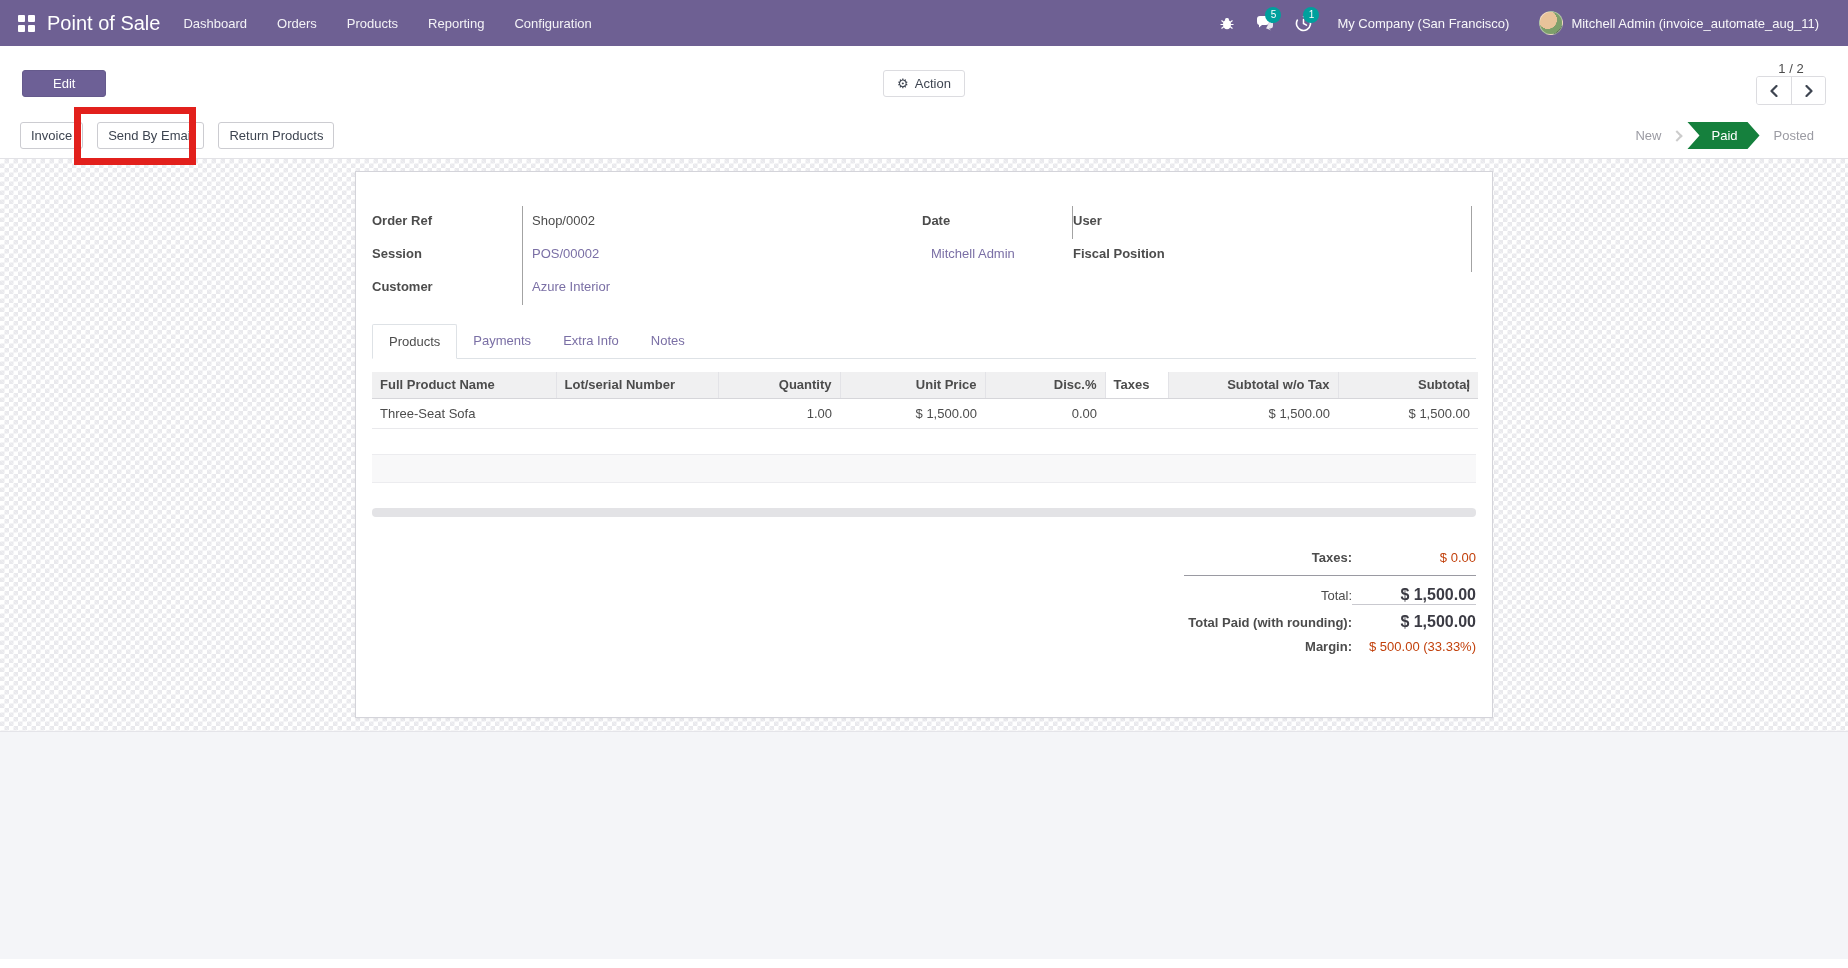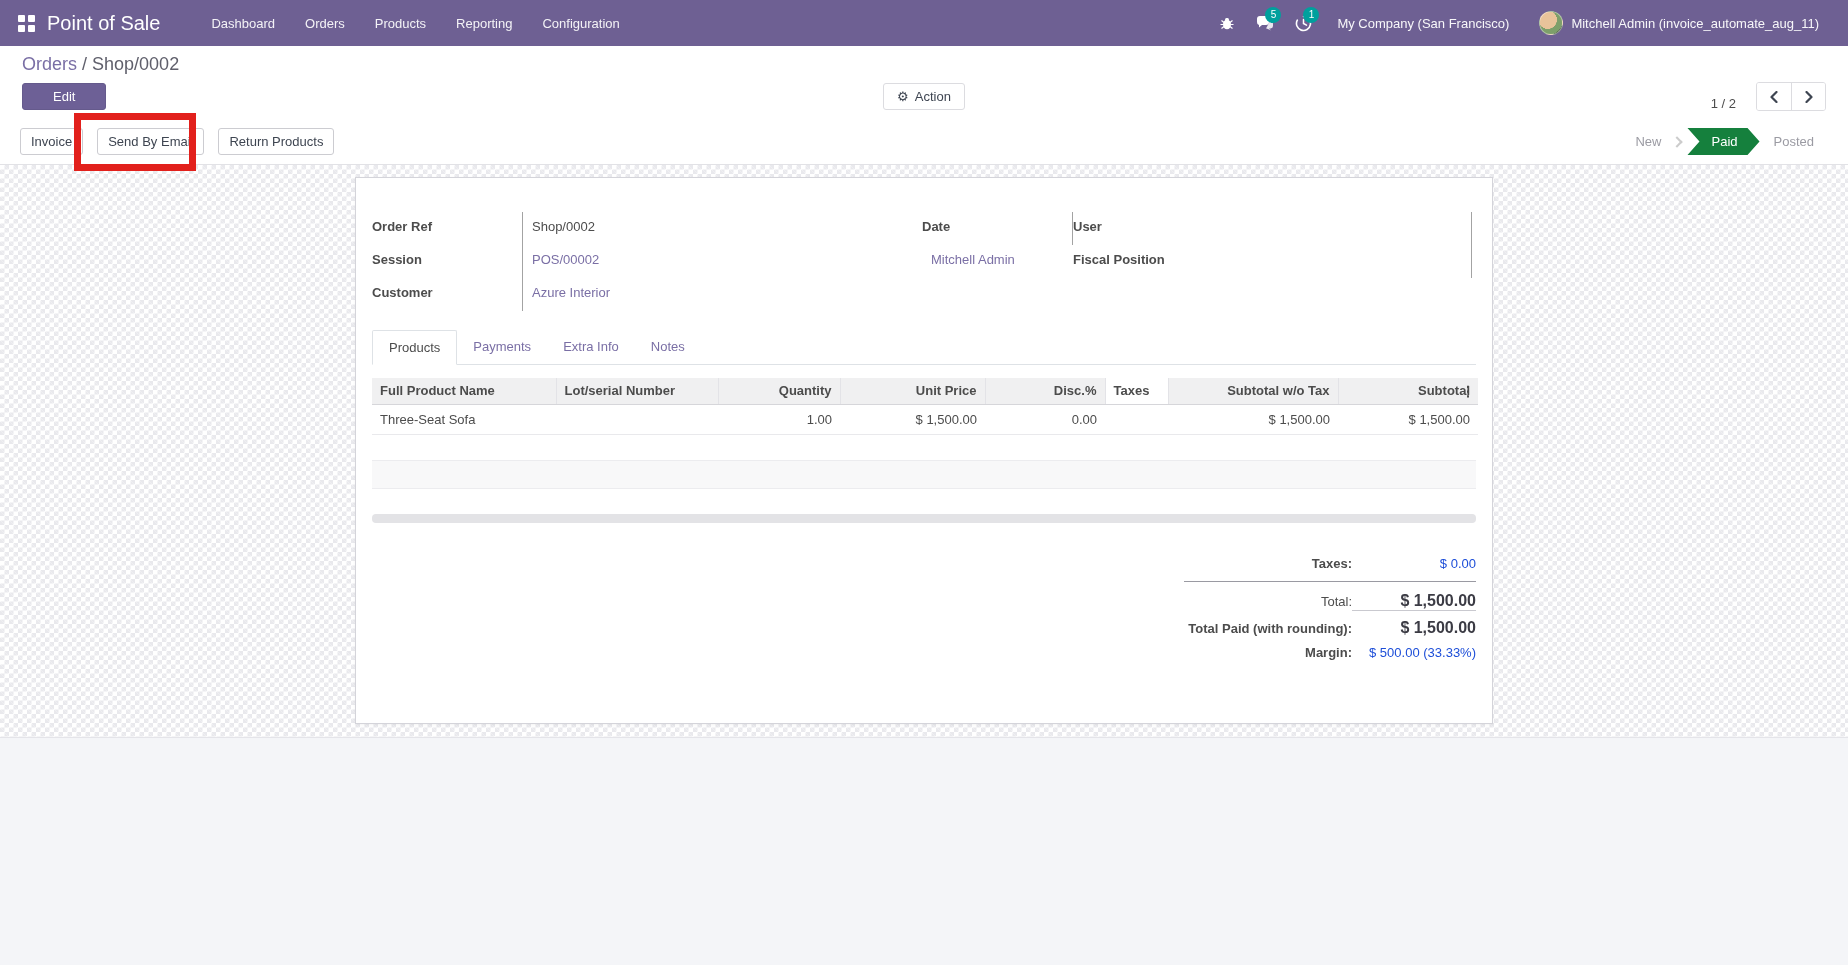--- a/index.html
+++ b/index.html
@@ -3,39 +3,39 @@
 <meta charset="utf-8">
 <style>
   * { margin:0; padding:0; box-sizing:border-box; }
   html,body { width:1848px; height:968px; overflow:hidden;
     font-family:"Liberation Sans", sans-serif; font-size:13px; color:#4c4c4c; background:#fff; }
 
   
   .navbar { height:46px; background:#6e6093; display:flex; align-items:center; color:#fff; padding:0 16px 0 12px; }
   .apps-icon { width:17px; height:17px; display:grid; grid-template-columns:7px 7px; grid-template-rows:7px 7px; gap:3px; margin:0 12px 0 6px; cursor:pointer; }
   .apps-icon span { background:#fff; border-radius:1px; }
-  .brand { font-size:20px; color:#fff; margin-right:36px; cursor:pointer; white-space:nowrap; }
+  .brand { font-size:20px; color:#fff; margin-right:8px; cursor:pointer; white-space:nowrap; }
   .nav-menu { display:flex; align-items:flex-end; height:100%; }
   .nav-item { padding:0 15px; height:100%; display:flex; align-items:center; color:rgba(255,255,255,.92); cursor:pointer; }
   .nav-right { margin-left:auto; display:flex; align-items:center; gap:4px; }
   .sys-icon { position:relative; width:34px; height:46px; display:flex; align-items:center; justify-content:center; cursor:pointer; }
   .sys-icon svg { display:block; }
   .badge { position:absolute; top:7px; right:1px; min-width:16px; height:16px; border-radius:8px; background:#00a09d; color:#fff; font-size:10px; line-height:16px; text-align:center; padding:0 4px; }
   .company-menu, .user-menu { padding:0 13px; height:46px; display:flex; align-items:center; gap:8px; cursor:pointer; white-space:nowrap; color:rgba(255,255,255,.95); }
   .avatar { width:24px; height:24px; border-radius:50%; background:radial-gradient(circle at 35% 35%, #e8c39a 0 45%, #7d9f6a 46% 75%, #4e5c48 76%); border:1px solid rgba(255,255,255,.4); }
 
   
   .panel { background:#fff; padding:8px 22px 0 22px; }
   .breadcrumb { font-size:18px; color:#5f5f6b; }
   .breadcrumb .bc-link { color:#7a6fa5; cursor:pointer; }
   .control-row { display:flex; align-items:center; padding:7px 0 8px 0; position:relative; }
   .btn-primary { background:#6d6096; border:1px solid #655a8c; color:#fff; border-radius:3px; padding:5px 30px; font-size:13px; cursor:pointer; }
   .action-wrap { position:absolute; left:0; right:0; display:flex; justify-content:center; pointer-events:none; }
   .btn-action { pointer-events:auto; background:#fff; border:1px solid #dcdcе0; border:1px solid #dcdce0; border-radius:3px; padding:5px 13px; font-size:13px; color:#3e4551; cursor:pointer; display:flex; align-items:center; gap:6px; }
-  .pager { margin-left:auto; display:flex; align-items:flex-end; gap:20px; z-index:1; }
+  .pager { margin-left:auto; display:flex; align-items:center; gap:0; z-index:1;flex-direction:column; }
   .pager-count { color:#4c4c4c; }
   .pager-btns { display:flex; border:1px solid #dcdce0; border-radius:3px; overflow:hidden; }
   .pager-btn { width:34px; height:27px; background:#fff; display:flex; align-items:center; justify-content:center; cursor:pointer; }
   .pager-btn + .pager-btn { border-left:1px solid #dcdce0; }
 
   
   .statusbar { height:46px; background:#fff; border-bottom:1px solid #e2e2e6; display:flex; align-items:center; padding:0 24px 0 20px; position:relative; }
   .sb-buttons { display:flex; gap:14px; align-items:center; }
   .btn-white { background:#fff; border:1px solid #ccccd1; border-radius:3px; padding:5px 10px; font-size:13px; color:#3e4551; cursor:pointer; white-space:nowrap; }
   .annotation-box { position:absolute; left:74px; top:-6px; width:122px; height:58px; border:7px solid #e2201c; pointer-events:none; z-index:5; }
@@ -72,21 +72,21 @@
   .lines th.last { position:relative; }
   .kebab { position:absolute; right:3px; top:5px; color:#4c4c4c; font-size:14px; cursor:pointer; width:14px; text-align:center; }
   .filler-a { height:25px; background:#fff; }
   .filler-b { height:29px; background:#f8f8f9; border-top:1px solid #ececef; border-bottom:1px solid #ececef; }
   .hscrollbar { height:9px; background:#e3e3e6; border-radius:4px; margin-top:0; cursor:pointer; }
 
   .totals { width:292px; margin:29px 0 0 auto; }
   .trow { display:flex; align-items:baseline; justify-content:flex-end; padding:4px 0; }
   .tlabel { text-align:right; color:#4c4c4c; }
   .tlabel.bold { font-weight:bold; }
-  .tvalue { width:124px; text-align:right; color:#1d4ed8; }
+  .tvalue { width:124px; text-align:right; color:#c2410c; }
   .tvalue.big { font-size:16px; font-weight:bold; color:#3b3b44; }
   .totals hr { border:none; border-top:1px solid #9a9aa2; margin:6px 0; }
   .under-line { border-bottom:1px solid #c9c9cf; }
 
   .footer-area { height:228px; background:#f4f5f8; border-top:1px solid #e4e4e9; }
 </style>
 </head>
 <body>
 
 <nav class="navbar">
@@ -130,25 +130,20 @@
       <span>My Company (San Francisco)</span>
     </div>
     <div class="user-menu">
       <span class="avatar"></span>
       <span>Mitchell Admin (invoice_automate_aug_11)</span>
     </div>
   </div>
 </nav>
 
 <div class="panel">
-  <div class="breadcrumb">
-    <span class="bc-link">Orders</span>
-    <span>/</span>
-    <span>Shop/0002</span>
-  </div>
   <div class="control-row">
     <button class="btn-primary">Edit</button>
     <div class="action-wrap">
       <button class="btn-action">
         <span>⚙</span>
         <span>Action</span>
       </button>
     </div>
     <div class="pager">
       <span class="pager-count">1 / 2</span>

